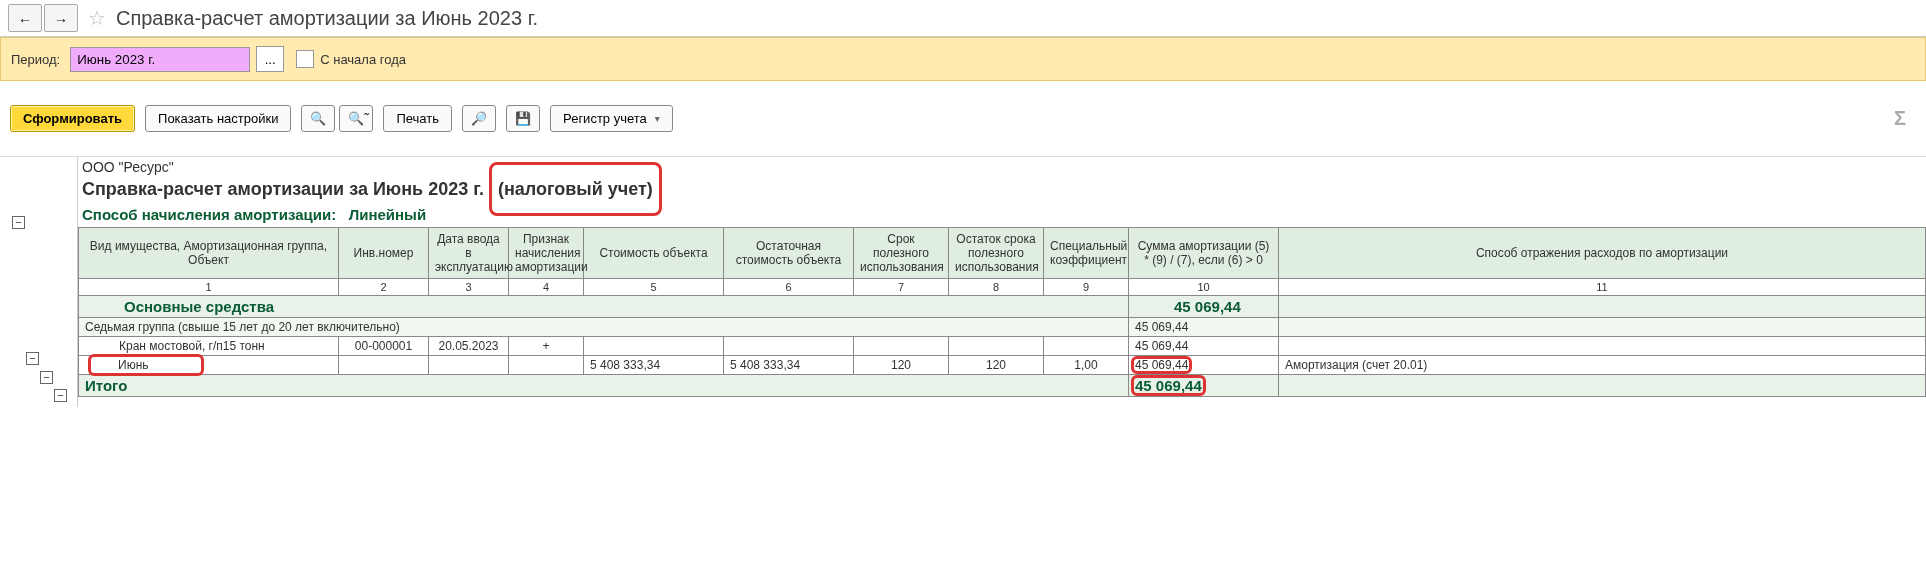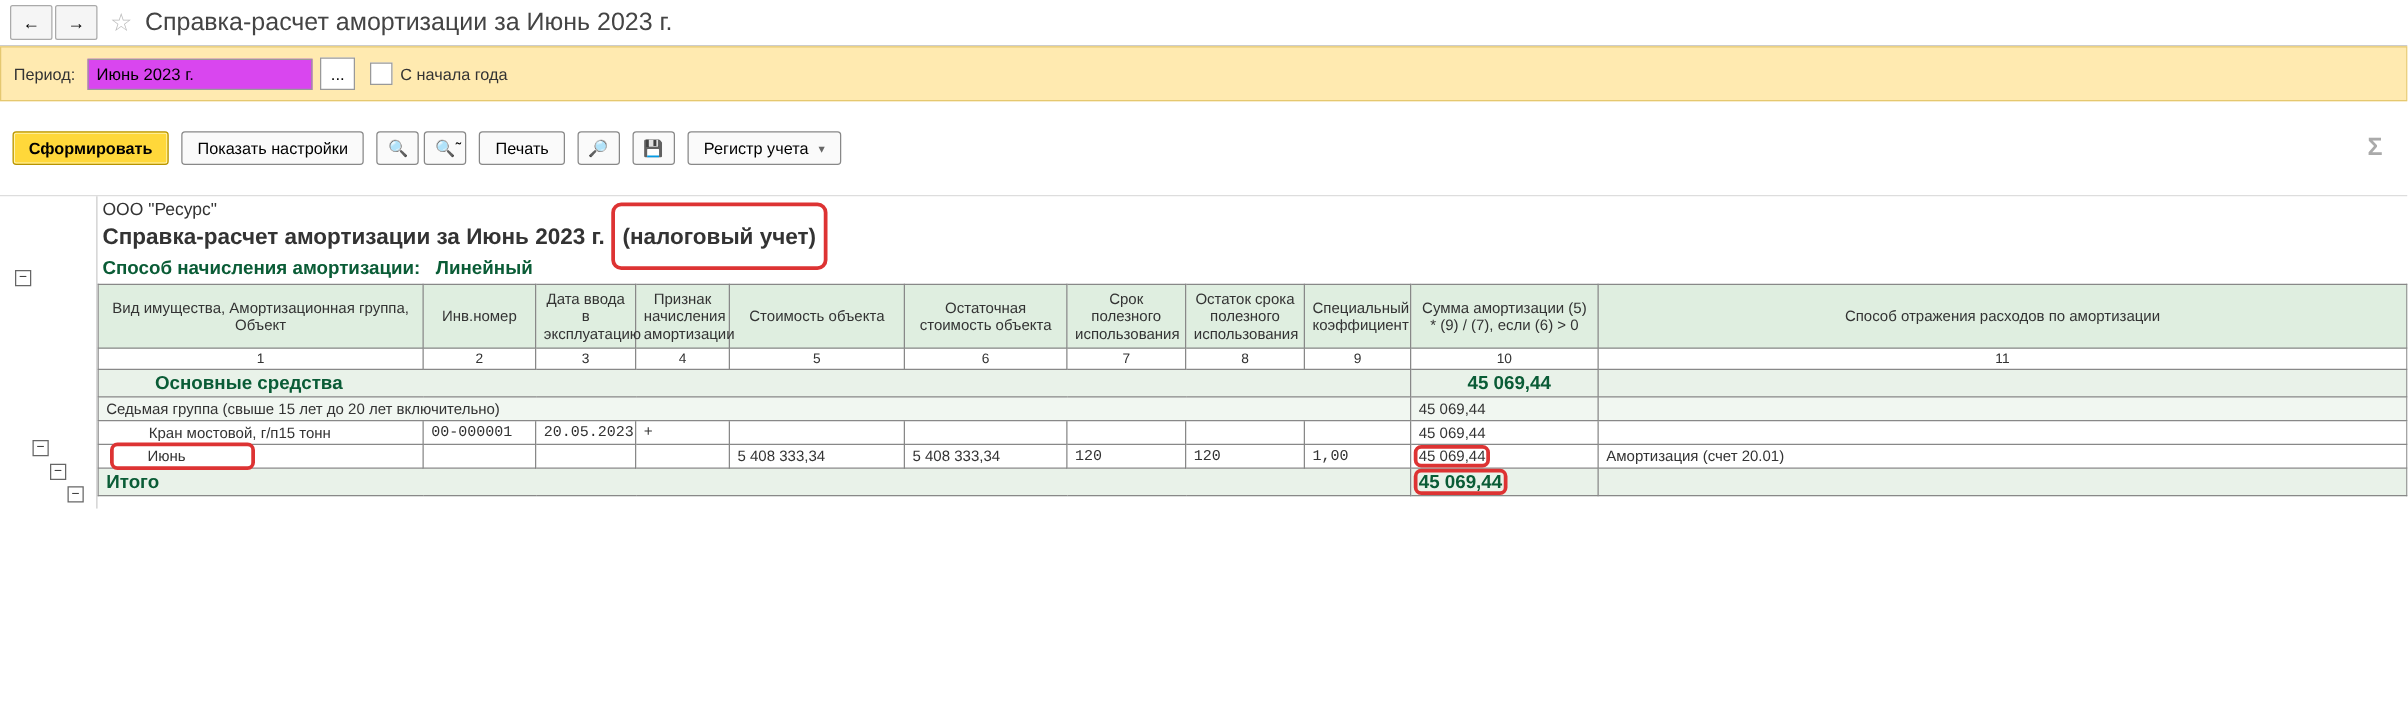--- a/index.html
+++ b/index.html
@@ -5,21 +5,21 @@
 * { box-sizing: border-box; margin: 0; padding: 0; }
 body { font-family: Arial, sans-serif; font-size: 13px; color: #333; background: #fff; }
 
 .topbar { display: flex; align-items: center; padding: 4px 8px; gap: 2px; border-bottom: 1px solid #ccc; }
 .nav-btn { width: 34px; height: 28px; border: 1px solid #aaa; background: #f5f5f5; border-radius: 2px; cursor: pointer; display: inline-flex; align-items: center; justify-content: center; font-size: 14px; }
 .star-icon { margin: 0 8px; color: #bbb; font-size: 20px; }
 .page-title { font-size: 20px; font-weight: normal; color: #444; }
 
 .period-bar { display: flex; align-items: center; padding: 8px 10px; background: #ffeab0; border: 1px solid #e5c870; gap: 6px; }
 .period-label { margin-right: 4px; text-align: right; }
-.period-input { width: 180px; padding: 4px 6px; border: 1px solid #999; background: #d946ef; }
+.period-input { width: 180px; padding: 4px 6px; border: 1px solid #999; background: #f0abfc; }
 .period-more { width: 28px; height: 26px; border: 1px solid #999; background: #fff; cursor: pointer; }
 .chk { width: 18px; height: 18px; border: 1px solid #999; background: #fff; display: inline-block; }
 .period-bar .chk-wrap { display: flex; align-items: center; gap: 6px; margin-left: 6px; }
 
 .toolbar { display: flex; align-items: center; padding: 24px 10px; gap: 10px; border-bottom: 1px solid #ddd; }
 .btn { padding: 5px 12px; border: 1px solid #888; background: #fafafa; border-radius: 3px; cursor: pointer; font-size: 13px; display: inline-flex; align-items: center; gap: 4px; }
 .btn-primary { background: #ffd83a; border-color: #b89400; font-weight: bold; box-shadow: inset 0 0 0 1px #fff3b0; }
 .btn-icon { width: 34px; justify-content: center; padding: 5px 0; }
 .dd-arrow { font-size: 10px; color: #666; margin-left: 4px; }
 .sigma { margin-left: auto; color: #aaa; font-size: 20px; font-weight: bold; padding: 0 10px; }
@@ -39,21 +39,21 @@
 table.grid { border-collapse: collapse; width: 100%; table-layout: fixed; }
 table.grid th, table.grid td { border: 1px solid #888; font-size: 12px; }
 table.grid th { background: #dfeee0; padding: 4px 6px; font-weight: normal; text-align: center; vertical-align: middle; }
 table.grid td { padding: 2px 6px; background: #fff; }
 tr.numrow td { text-align: center; color: #333; font-size: 11px; }
 tr.sec td { background: #e9f2e9; color: #0a5c36; font-weight: bold; font-size: 15px; padding-left: 45px; }
 tr.grp td { background: #f1f7f1; }
 tr.obj td { background: #fff; }
 tr.total td { background: #e9f2e9; font-weight: bold; color: #0a5c36; font-size: 15px; }
 .r { text-align: left; }
-.c { text-align: left; font-family: Liberation Mono, monospace; }
+.c { text-align: center; }
 .sum-hl { position: relative; }
 .sum-hl::after { content: ""; position: absolute; inset: -2px -4px; border: 3px solid #d33; border-radius: 6px; pointer-events: none; }
 .month-hl { position: relative; display: inline-block; }
 .month-hl::after { content: ""; position: absolute; left: -30px; right: -55px; top: -4px; bottom: -4px; border: 3px solid #d33; border-radius: 6px; pointer-events: none; }
 </style>
 </head>
 <body>
 
 <div class="topbar">
   <button class="nav-btn">

